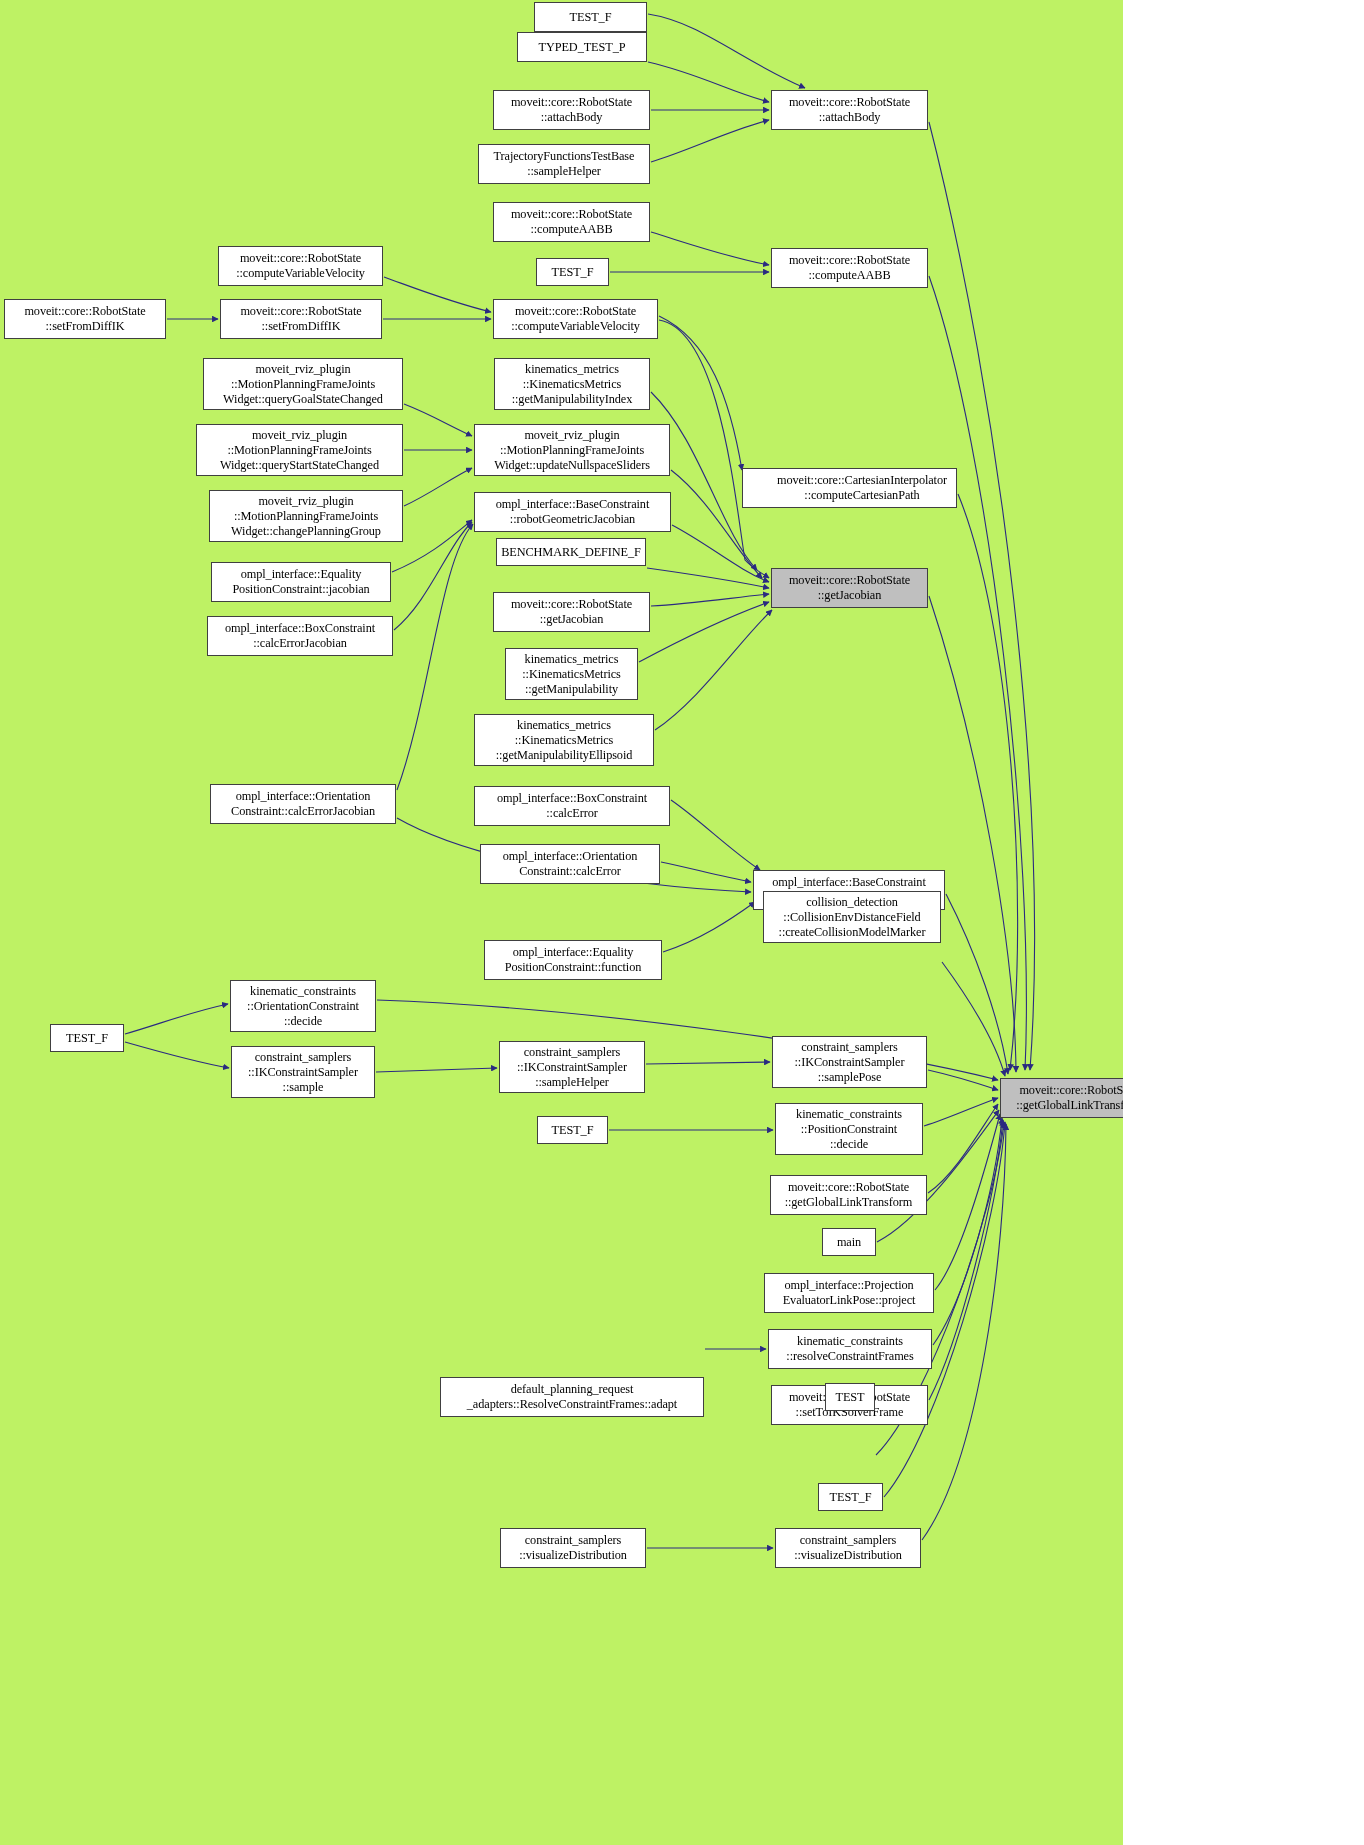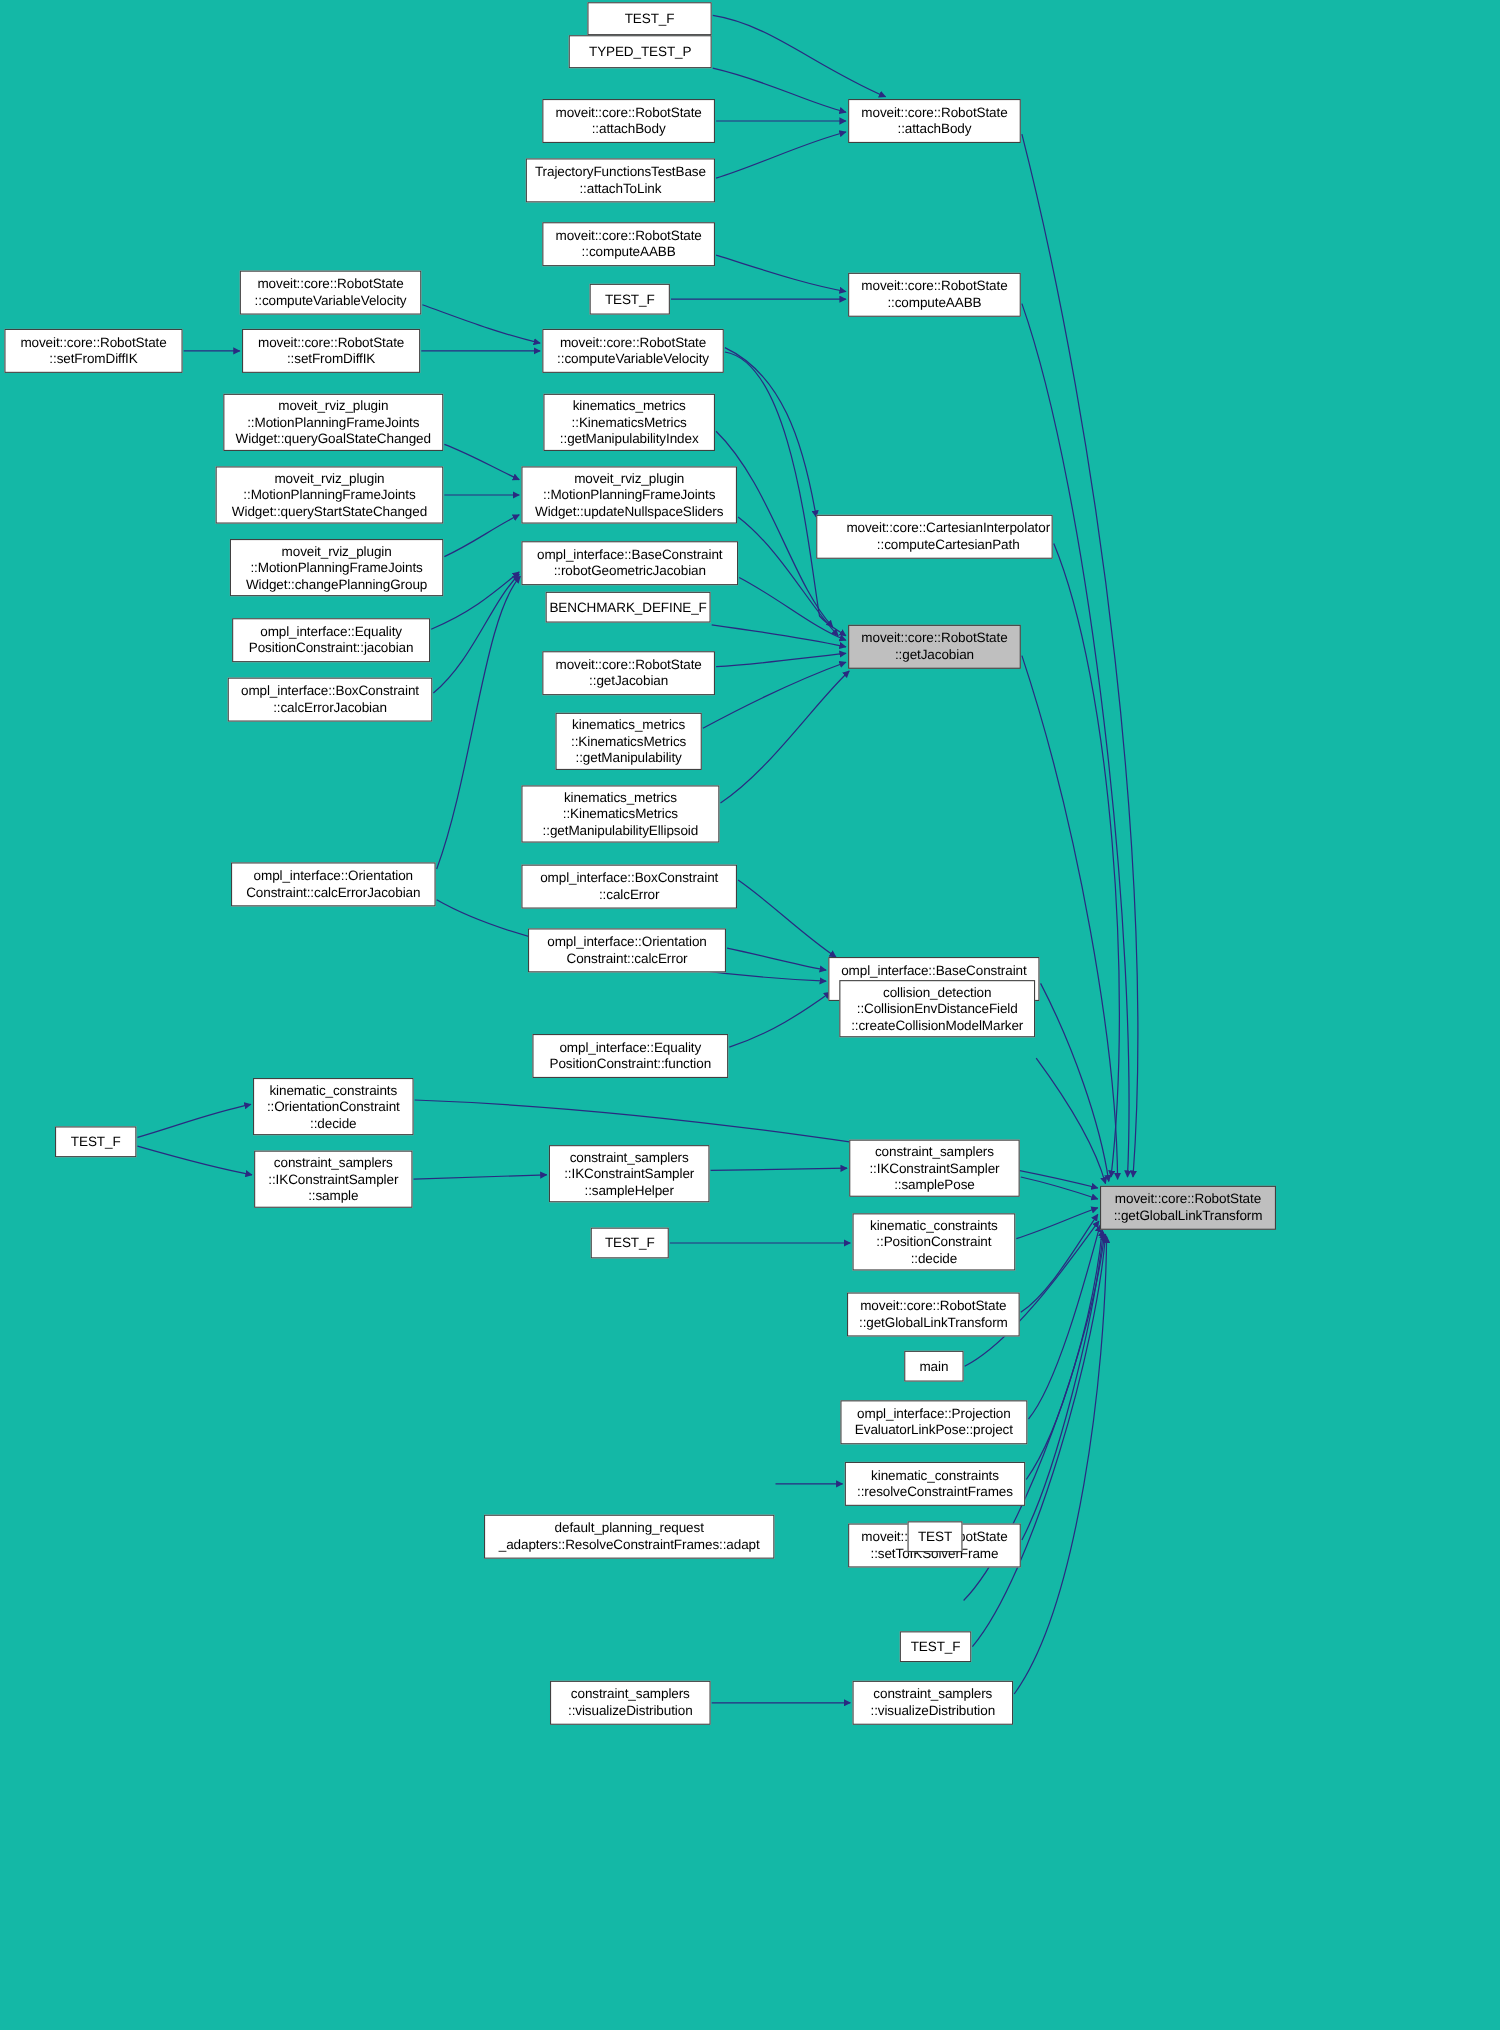--- a/index.html
+++ b/index.html
@@ -3,24 +3,24 @@
 <meta charset="utf-8">
 <title>Call Graph</title>
 <style>
   html, body {
     margin: 0;
     padding: 0;
     background: #ffffff;
   }
   #graph-root {
     position: relative;
-    width: 1364px;
+    width: 1123px;
     height: 1845px;
-    background: #14b8a6;
-    font-family: Liberation Sans, sans-serif;
+    background: #bef264;
+    font-family: Liberation Serif, serif;
     overflow: hidden;
   }
   #edge-layer {
     position: absolute;
     left: 0; top: 0;
     width: 1364px;
     height: 1845px;
     pointer-events: none;
   }
   .node {
@@ -112,21 +112,21 @@
         <path d="M 647,1548 L 773,1548" fill="none" stroke="#2a2a80" stroke-width="1.1" marker-end="url(#arrow)"></path>
         <path d="M 922,1540 C 980,1460 1005,1250 1006,1124" fill="none" stroke="#2a2a80" stroke-width="1.1" marker-end="url(#arrow)"></path>
       </g>
   </svg>
   <div id="nodes">
       <div class="node" style="left: 534px; top: 2px; width: 113px; height: 30px;"><span class="node-label">TEST_F</span></div>
       <div class="node" style="left: 517px; top: 32px; width: 130px; height: 30px;"><span class="node-label">TYPED_TEST_P</span></div>
       <div class="node" style="left: 493px; top: 90px; width: 157px; height: 40px;"><span class="node-label">moveit::core::RobotState
 ::attachBody</span></div>
       <div class="node" style="left: 478px; top: 144px; width: 172px; height: 40px;"><span class="node-label">TrajectoryFunctionsTestBase
-::attachToLink</span></div>
+::sampleHelper</span></div>
       <div class="node" style="left: 771px; top: 90px; width: 157px; height: 40px;"><span class="node-label">moveit::core::RobotState
 ::attachBody</span></div>
       <div class="node" style="left: 493px; top: 202px; width: 157px; height: 40px;"><span class="node-label">moveit::core::RobotState
 ::computeAABB</span></div>
       <div class="node" style="left: 536px; top: 258px; width: 73px; height: 28px;"><span class="node-label">TEST_F</span></div>
       <div class="node" style="left: 771px; top: 248px; width: 157px; height: 40px;"><span class="node-label">moveit::core::RobotState
 ::computeAABB</span></div>
       <div class="node" style="left: 218px; top: 246px; width: 165px; height: 40px;"><span class="node-label">moveit::core::RobotState
 ::computeVariableVelocity</span></div>
       <div class="node" style="left: 4px; top: 299px; width: 162px; height: 40px;"><span class="node-label">moveit::core::RobotState

